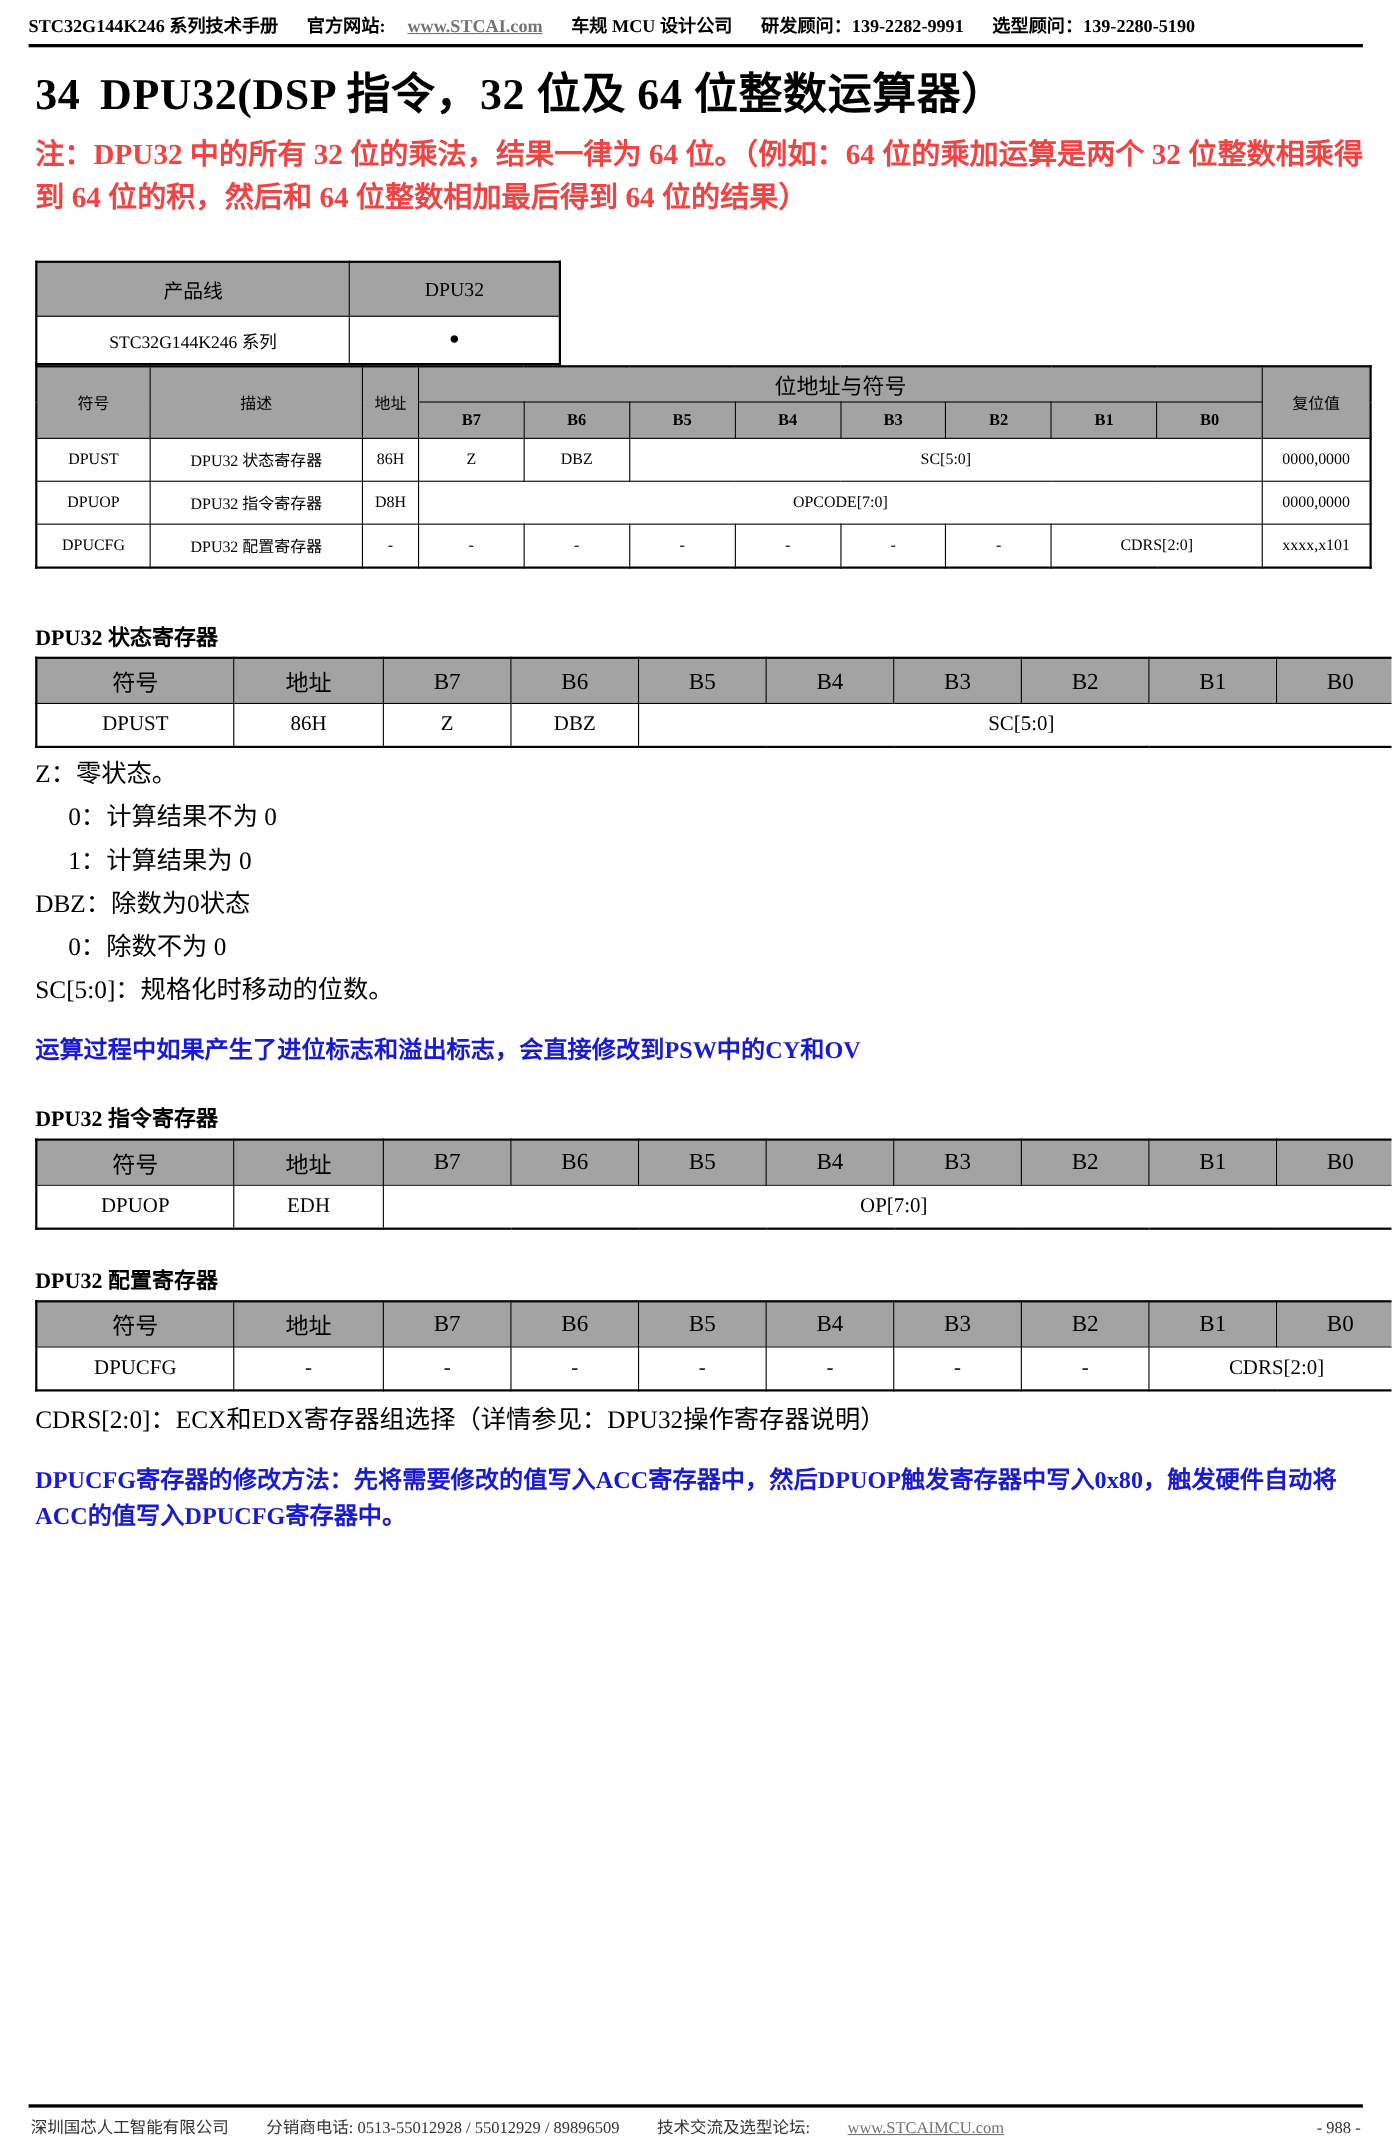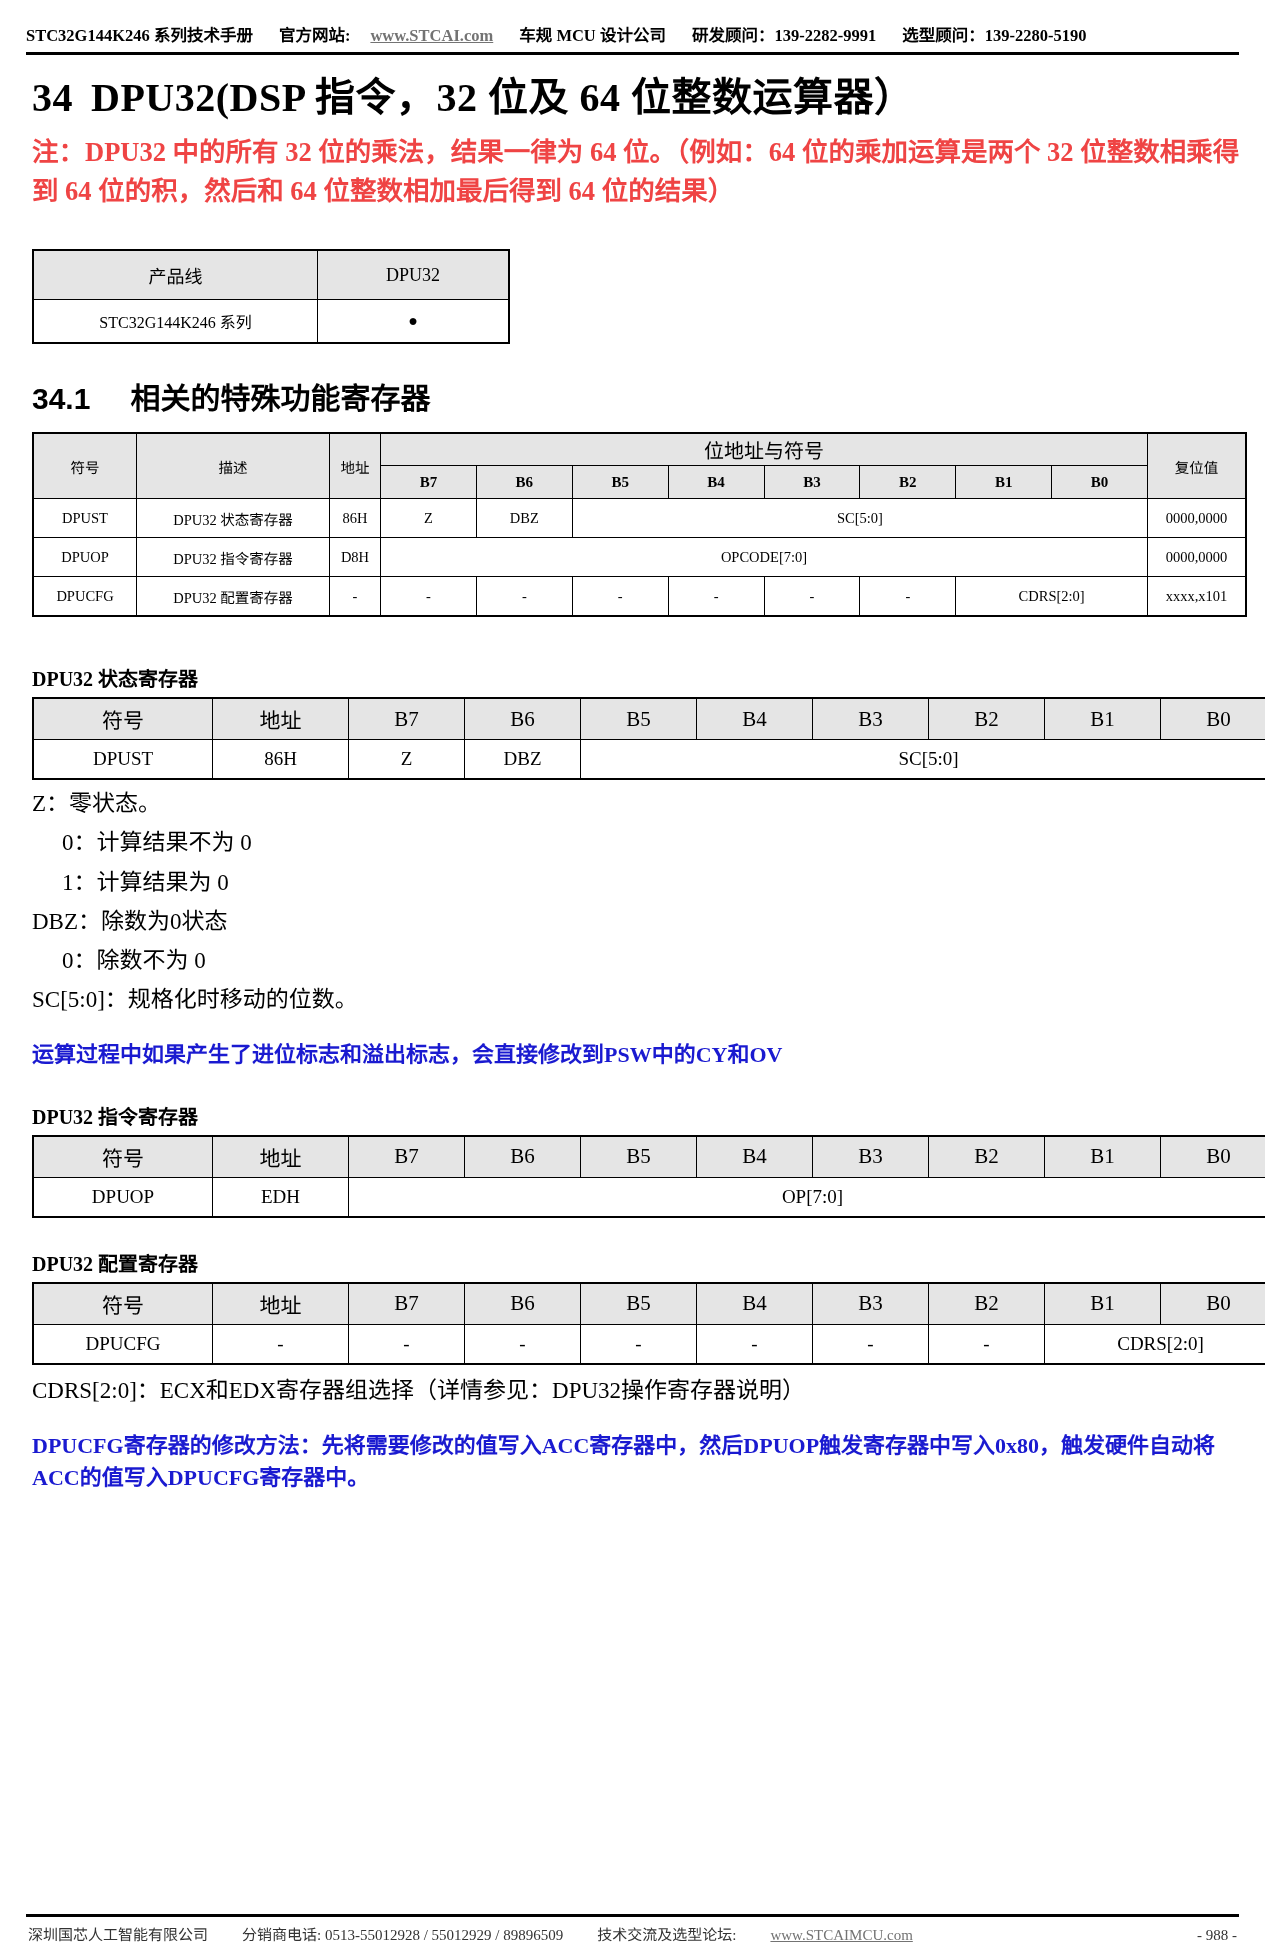--- a/index.html
+++ b/index.html
@@ -14,21 +14,21 @@
     font-family: "Liberation Serif", "DejaVu Serif", serif;
     color: #000000;
     overflow: hidden;
   }
 
   .page {
     position: relative;
     width: 1265px;
     height: 1960px;
     box-sizing: border-box;
-    padding: 12px 18px;
+    padding: 0 18px;
   }
 
   
   .pg-header {
     display: flex;
     align-items: baseline;
     gap: 0;
     font-family: "Liberation Serif", serif;
     font-weight: bold;
     font-size: 16.5px;
@@ -90,21 +90,21 @@
     border-collapse: collapse;
     font-family: "Liberation Serif", serif;
   }
   table td, table th {
     border: 1px solid #000;
     text-align: center;
     vertical-align: middle;
     font-weight: normal;
     background: #ffffff;
   }
-  .thead-cell { background: #e5e5e5; margin-top: 28px; }
+  .thead-cell { background: #a3a3a3; margin-top: 28px; }
 
   
   .tbl-product {
     margin: 38px 0 0 14px;
     width: 478px;
     border: 2px solid #000;
   }
   .tbl-product td { height: 46px; font-size: 18px; }
   .tbl-product .c1 { width: 285px; }
   .tbl-product .c2 { width: 191px; }
@@ -217,23 +217,20 @@
         <td class="c1 thead-cell">产品线</td>
         <td class="c2 thead-cell">DPU32</td>
       </tr>
       <tr>
         <td class="c1 body-cell">STC32G144K246 系列</td>
         <td class="c2 body-cell dot-mark">●</td>
       </tr>
     </tbody>
   </table>
 
-  <h2 class="section-title">
-    <span class="sec-num">34.1</span><span>相关的特殊功能寄存器</span>
-  </h2>
 
   <table class="tbl-sfr">
     <tbody>
       <tr>
         <td class="r-sym thead-cell tall" rowspan="2">符号</td>
         <td class="r-desc thead-cell tall" rowspan="2">描述</td>
         <td class="r-addr thead-cell tall" rowspan="2">地址</td>
         <td class="thead-cell grp-hdr" colspan="8">位地址与符号</td>
         <td class="r-reset thead-cell tall" rowspan="2">复位值</td>
       </tr>

